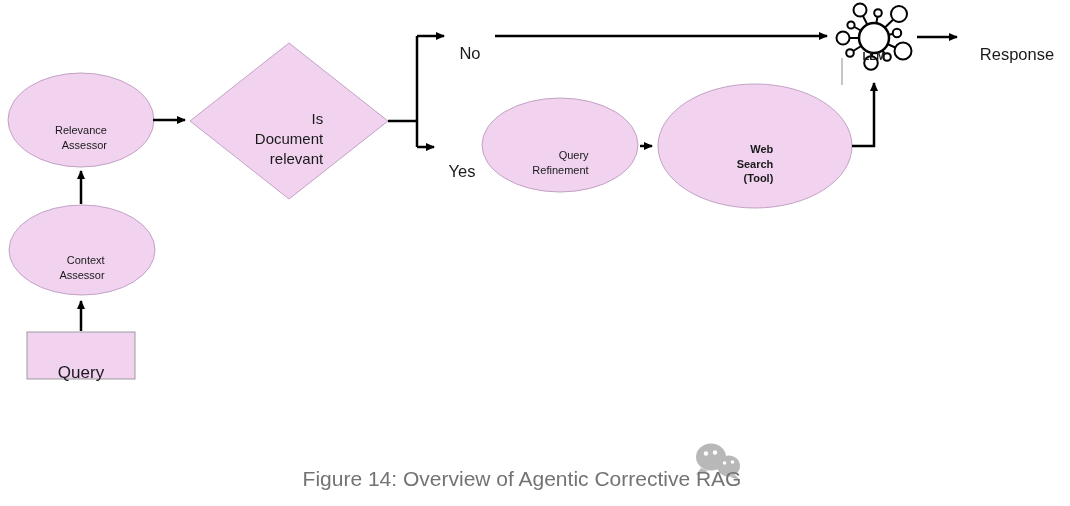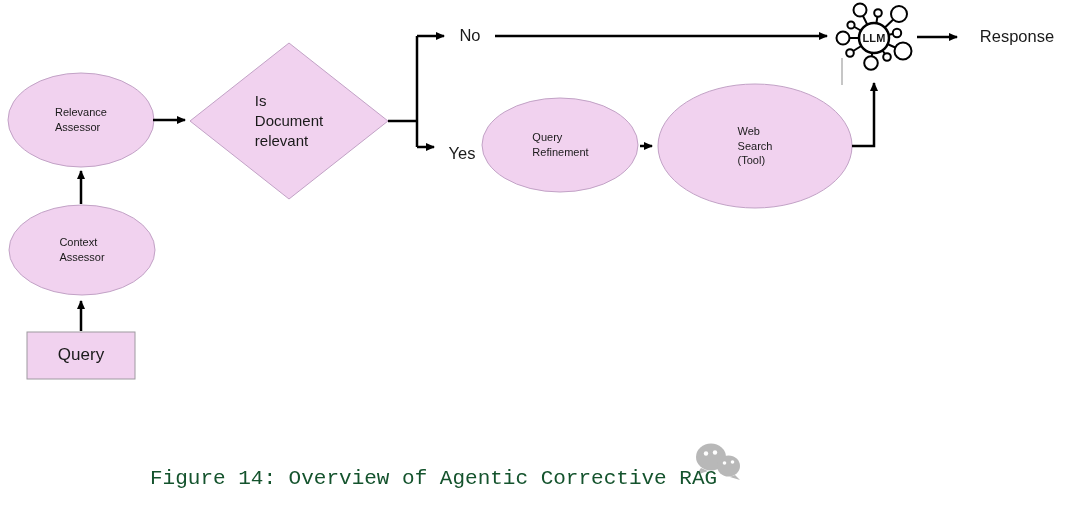--- a/index.html
+++ b/index.html
@@ -15,32 +15,33 @@
   .node-shape{fill:var(--node-fill,#f1d2ef);stroke:var(--node-stroke,#c2a2c6);stroke-width:1;}
   .query-shape{fill:var(--node-fill,#f1d2ef);stroke:#9e9aa0;stroke-width:1;}
   .edge{stroke:var(--arrow,#000);stroke-width:2.5;fill:none;}
   .llm-part{stroke:var(--arrow,#0d0d0d);stroke-width:2;fill:#ffffff;}
   .llm-hub{stroke-width:2.5;}
   .artifact{stroke:#b3b3b3;stroke-width:1.5;}
   .wm-fill{fill:var(--watermark,#b8b8b8);}
   .wm-eye{fill:#ffffff;}
   .lbl{
     position:absolute;display:flex;align-items:center;justify-content:center;
-    text-align:left;white-space:pre-line;line-height:1.32;
+    text-align:right;white-space:pre-line;line-height:1.32;
     color:var(--text,#1a1a1a);
+    margin-top:18px;
   }
   .lbl-node{font-size:11px;}
   .lbl-decision{font-size:15px;}
   .lbl-edge{font-size:16.5px;}
   .lbl-llm{font-size:11px;font-weight:bold;letter-spacing:.2px;}
   .lbl-response{font-size:16.5px;}
   .caption{
     position:absolute;left:150px;top:467px;width:744px;
-    font-family:Liberation Mono, monospace;
-    font-size:21px;color:#14532d;
+    text-align:center;font-family:Liberation Sans, sans-serif;
+    font-size:21px;color:#737373;
   }
   .watermark-text{
     position:absolute;left:745px;top:443px;
     font-size:28px;color:var(--watermark,#b8b8b8);
     letter-spacing:1px;white-space:nowrap;
   }
 </style>
 </head>
 <body>
 
@@ -113,21 +114,21 @@
   <div class="lbl lbl-node" style="left:27px;top:332px;width:108px;height:47px;font-size:17px;">Query</div>
   <div class="lbl lbl-node" style="left:9px;top:227px;width:146px;height:46px;">Context
 Assessor</div>
   <div class="lbl lbl-node" style="left:8px;top:97px;width:146px;height:46px;">Relevance
 Assessor</div>
   <div class="lbl lbl-decision" style="left:214px;top:90px;width:150px;height:62px;">Is
 Document
 relevant</div>
   <div class="lbl lbl-node" style="left:482px;top:122px;width:157px;height:46px;">Query
 Refinement</div>
-  <div class="lbl lbl-node" style="left:657px;top:113px;width:196px;height:66px;">Web
+  <div class="lbl lbl-node" style="left:657px;top:113px;width:196px;height:66px;font-weight:bold;">Web
 Search
 (Tool)</div>
   <div class="lbl lbl-llm" style="left:859px;top:31px;width:30px;height:14px;">LLM</div>
 
   <div class="lbl lbl-edge" style="left:452px;top:26px;width:36px;height:20px;">No</div>
   <div class="lbl lbl-edge" style="left:442px;top:144px;width:40px;height:20px;">Yes</div>
   <div class="lbl lbl-response" style="left:974px;top:27px;width:86px;height:20px;">Response</div>
 
   <div class="caption">Figure 14: Overview of Agentic Corrective RAG</div>
 

